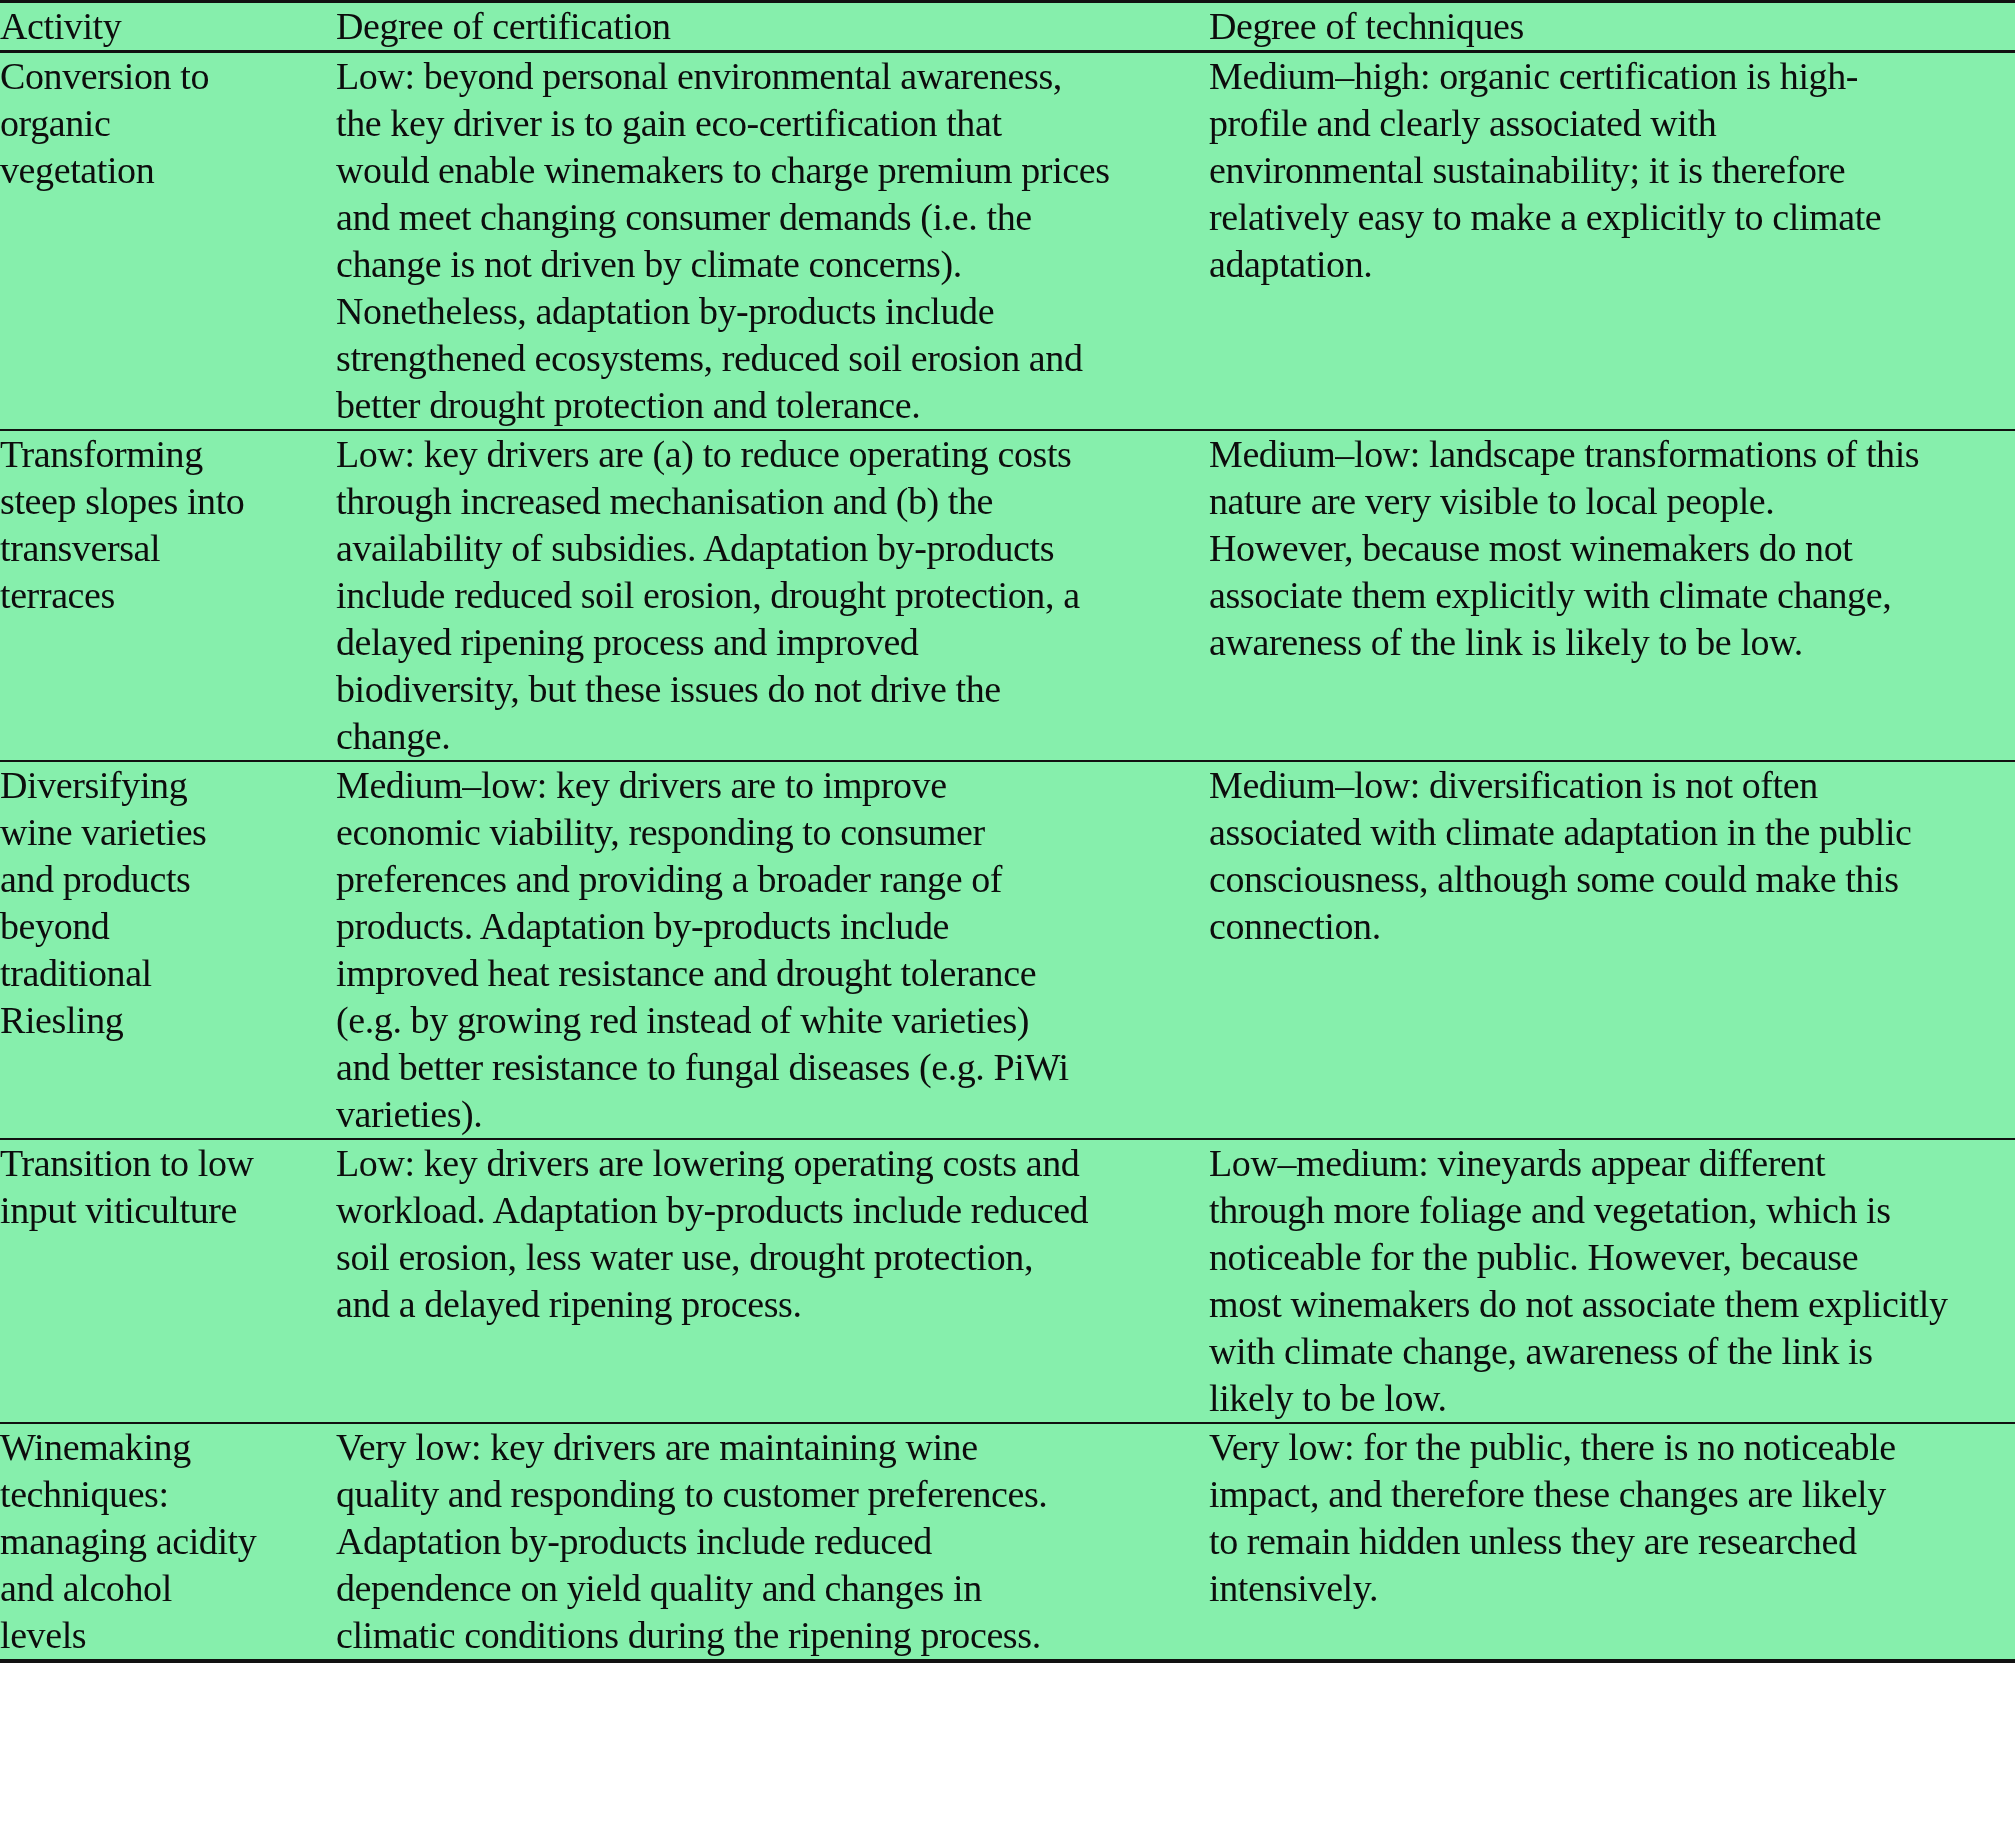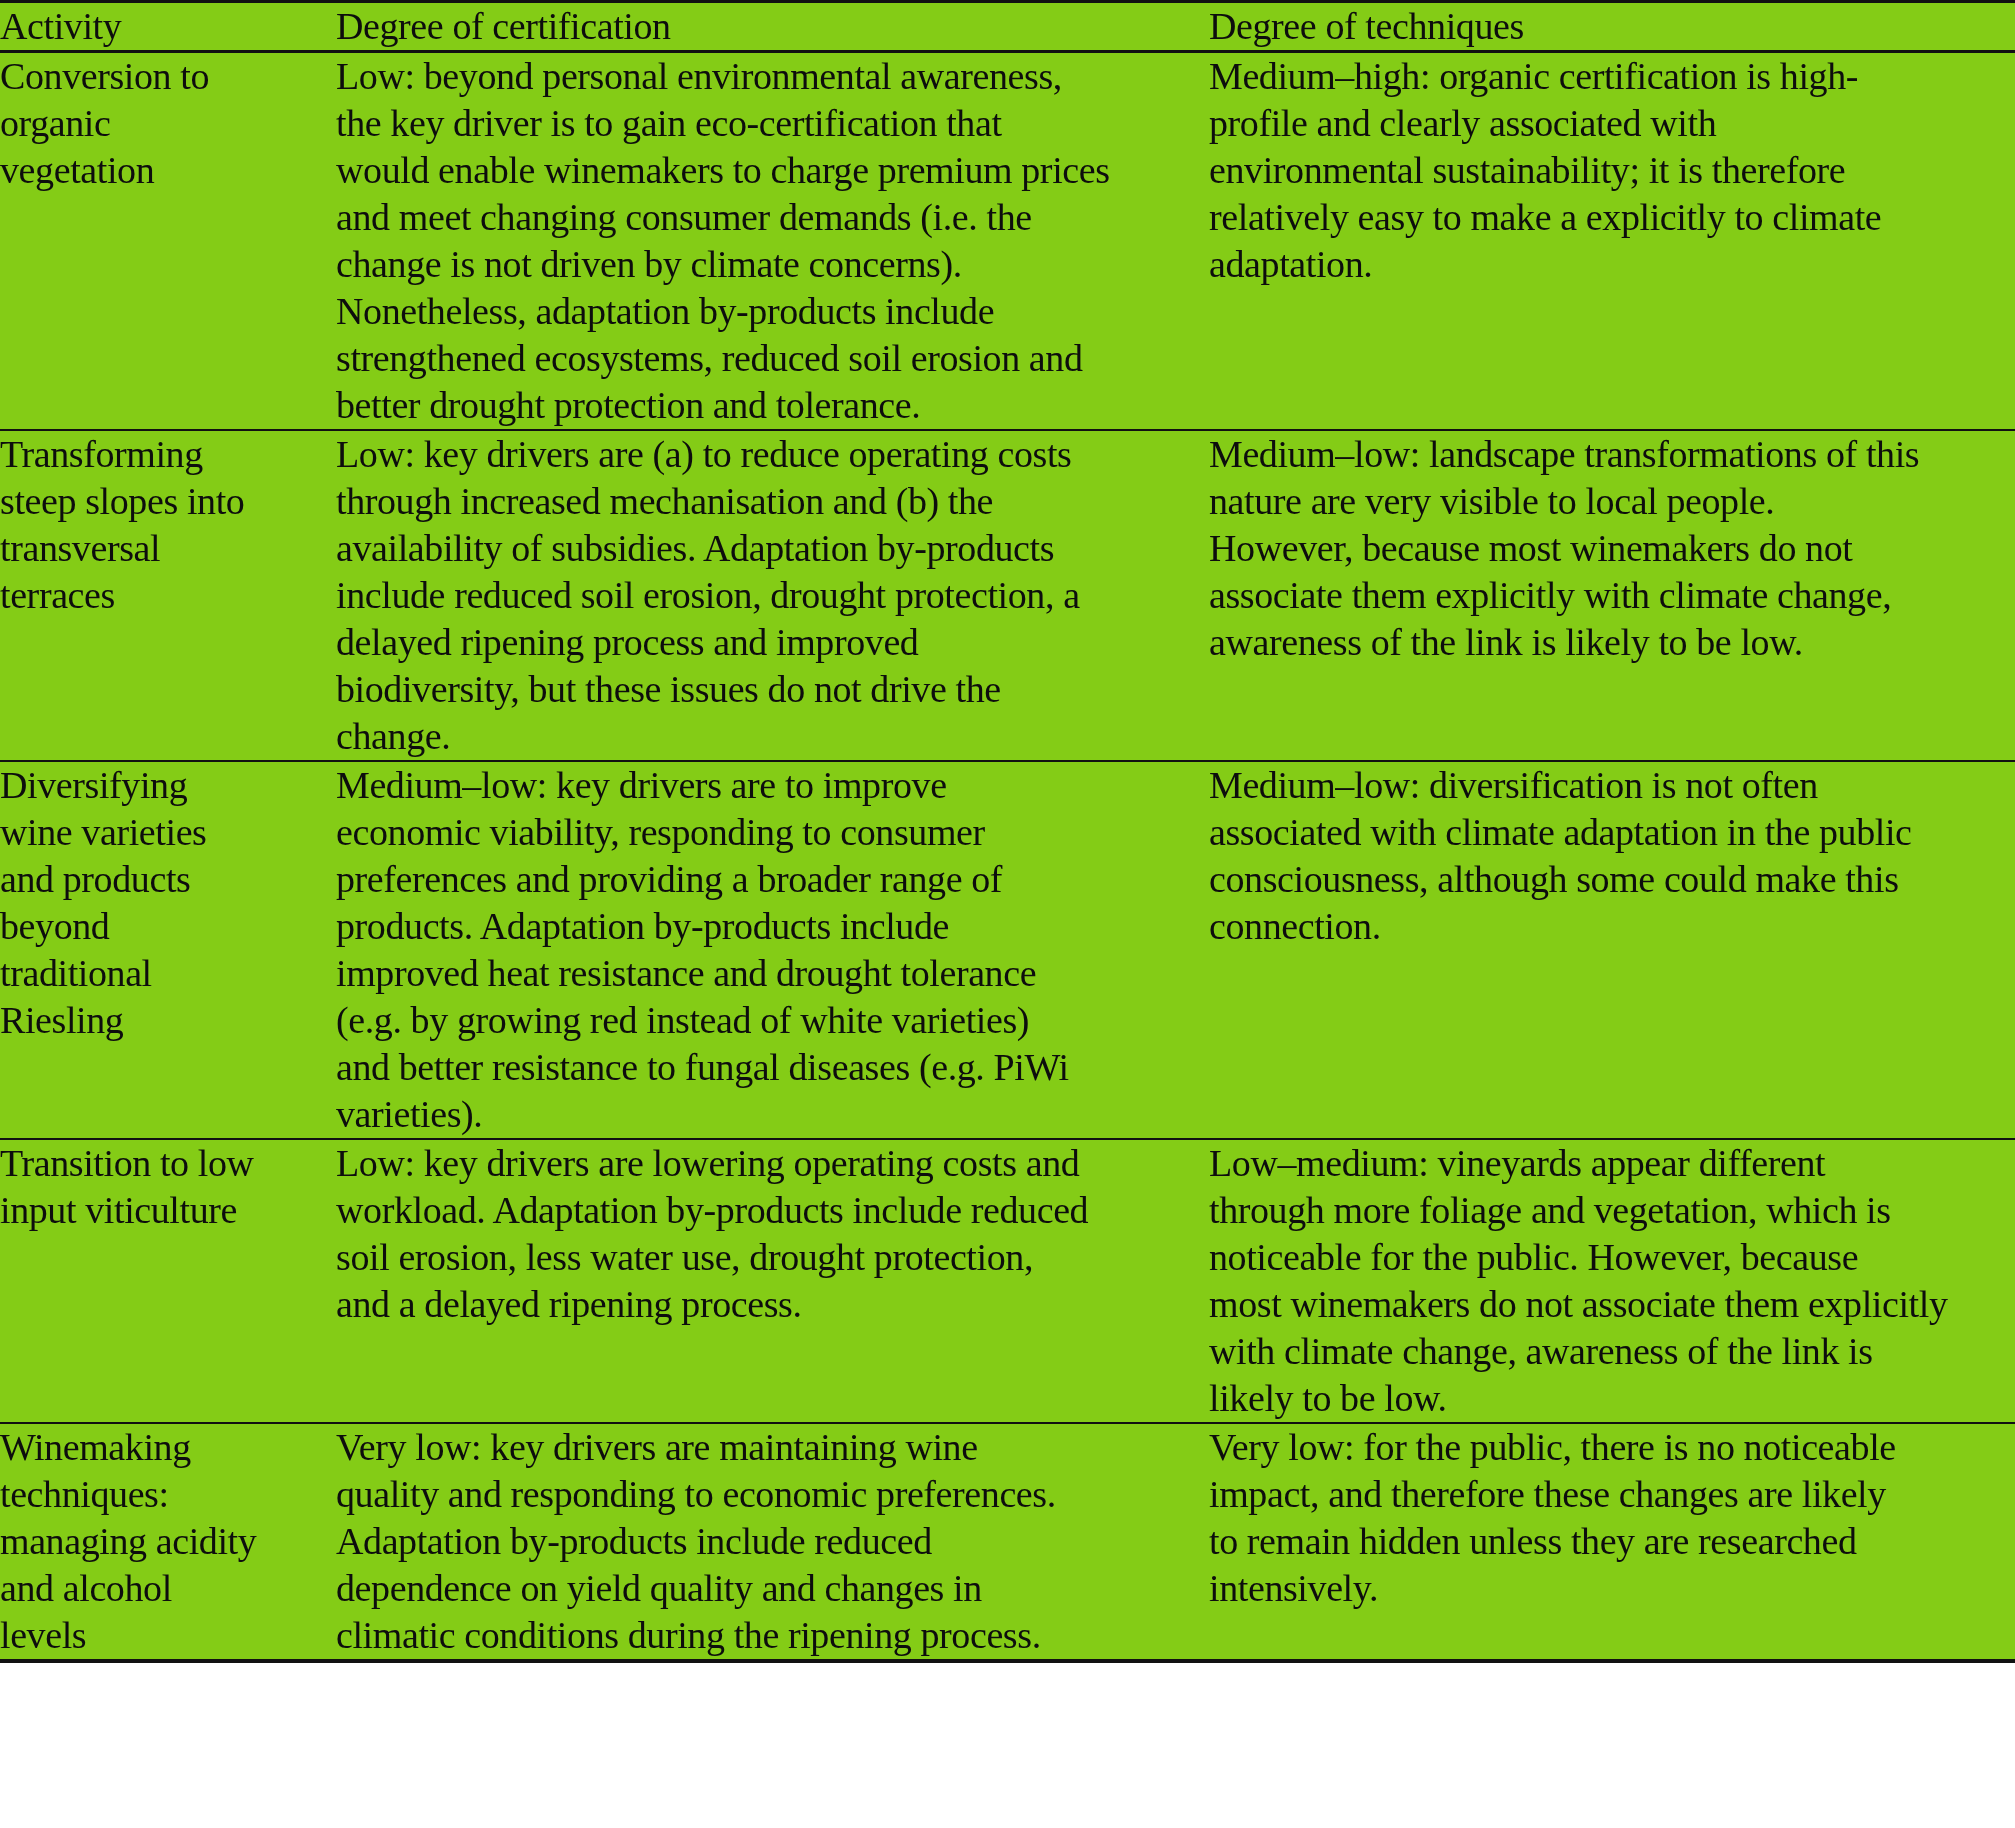--- a/index.html
+++ b/index.html
@@ -3,21 +3,21 @@
 <meta charset="utf-8">
 <style>
   html, body {
     margin: 0;
     padding: 0;
     background: #ffffff;
   }
   .page {
     width: 2016px;
     box-sizing: border-box;
-    background: #84cc16;
+    background: #86efac;
   }
   table.paper-table {
     width: 2016px;
     table-layout: fixed;
     border-collapse: collapse;
     font-family: "Liberation Serif", "DejaVu Serif", serif;
     font-size: 38px;
     line-height: 47px;
     letter-spacing: -0.4px;
     color: #0d0d0d;
@@ -140,21 +140,21 @@
 with climate change, awareness of the link is
 likely to be low.</td>
       </tr>
       <tr>
         <td class="c1">Winemaking
 techniques:
 managing acidity
 and alcohol
 levels</td>
         <td class="c2">Very low: key drivers are maintaining wine
-quality and responding to economic preferences.
+quality and responding to customer preferences.
 Adaptation by-products include reduced
 dependence on yield quality and changes in
 climatic conditions during the ripening process.</td>
         <td class="c3">Very low: for the public, there is no noticeable
 impact, and therefore these changes are likely
 to remain hidden unless they are researched
 intensively.</td>
       </tr>
     </tbody>
   </table>

